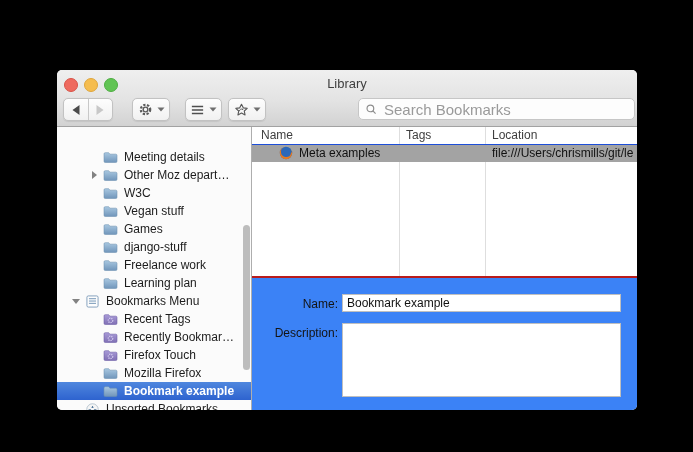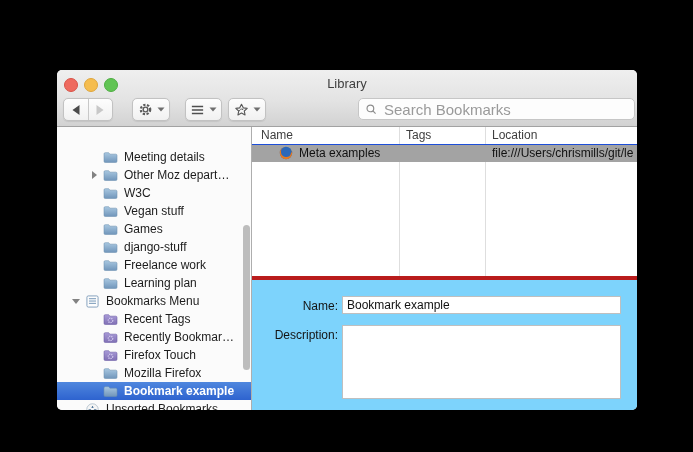--- a/index.html
+++ b/index.html
@@ -86,21 +86,21 @@
   .h0{left:9px;} .h1{left:154px;} .h2{left:240px;}
   .lrow{
     position:absolute;left:0;right:0;top:18px;height:17px;
     background:#a3a3a3;font-size:12px;color:#111;
   }
   .lrow .ficon{position:absolute;left:27px;top:1px;}
   .lrow .fname{position:absolute;left:47px;top:1px;white-space:nowrap;}
   .lrow .floc{position:absolute;left:240px;top:1px;right:4px;white-space:nowrap;overflow:hidden;}
   
   .details{
-    flex:1;background:#7dd3fc;border-top:4px solid #b91c1c;position:relative;
+    flex:1;background:#3b82f6;border-top:2px solid #b91c1c;position:relative;
     font-size:12px;color:#141414;
   }
   .dlabel{position:absolute;width:86px;text-align:right;}
   .dlabel.name{left:0;top:19px;}
   .dlabel.desc{left:0;top:48px;}
   .dinput{
     position:absolute;left:90px;top:16px;width:279px;height:18px;box-sizing:border-box;
     border:1px solid #bfbfbf;background:#fff;font-size:12px;padding:0 4px;outline:none;
     font-family:"Liberation Sans","DejaVu Sans",sans-serif;color:#111;
   }

